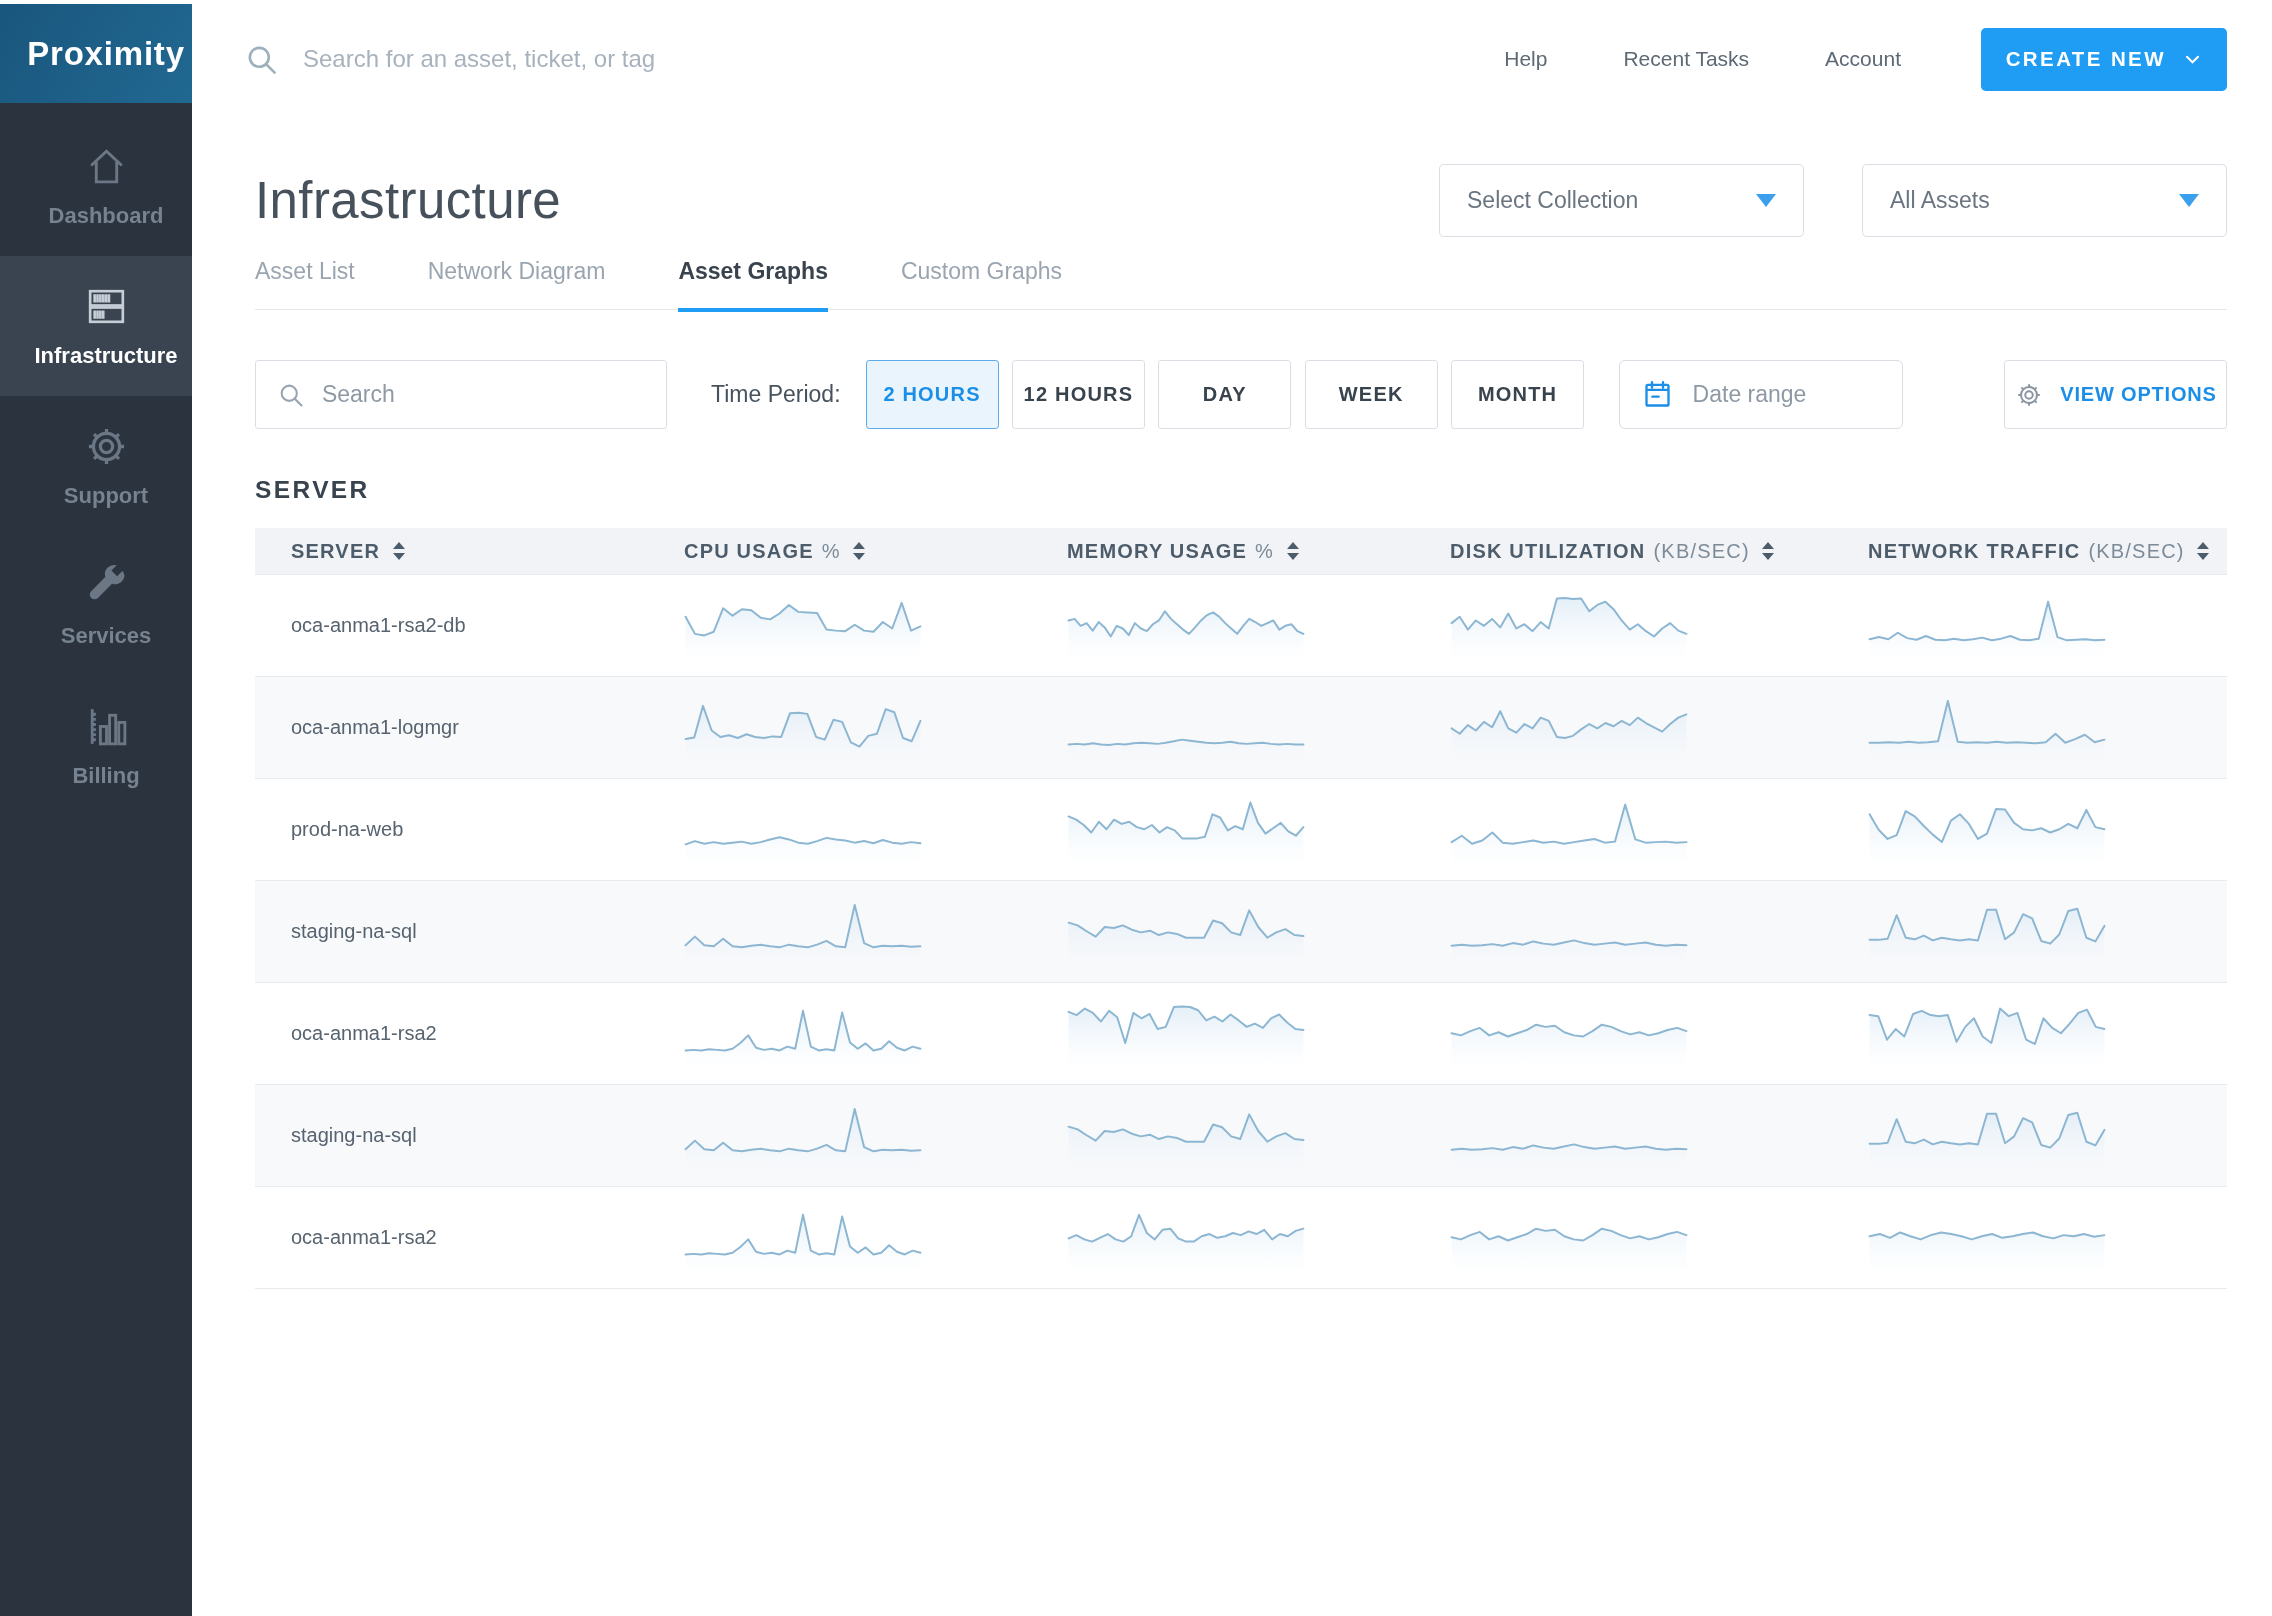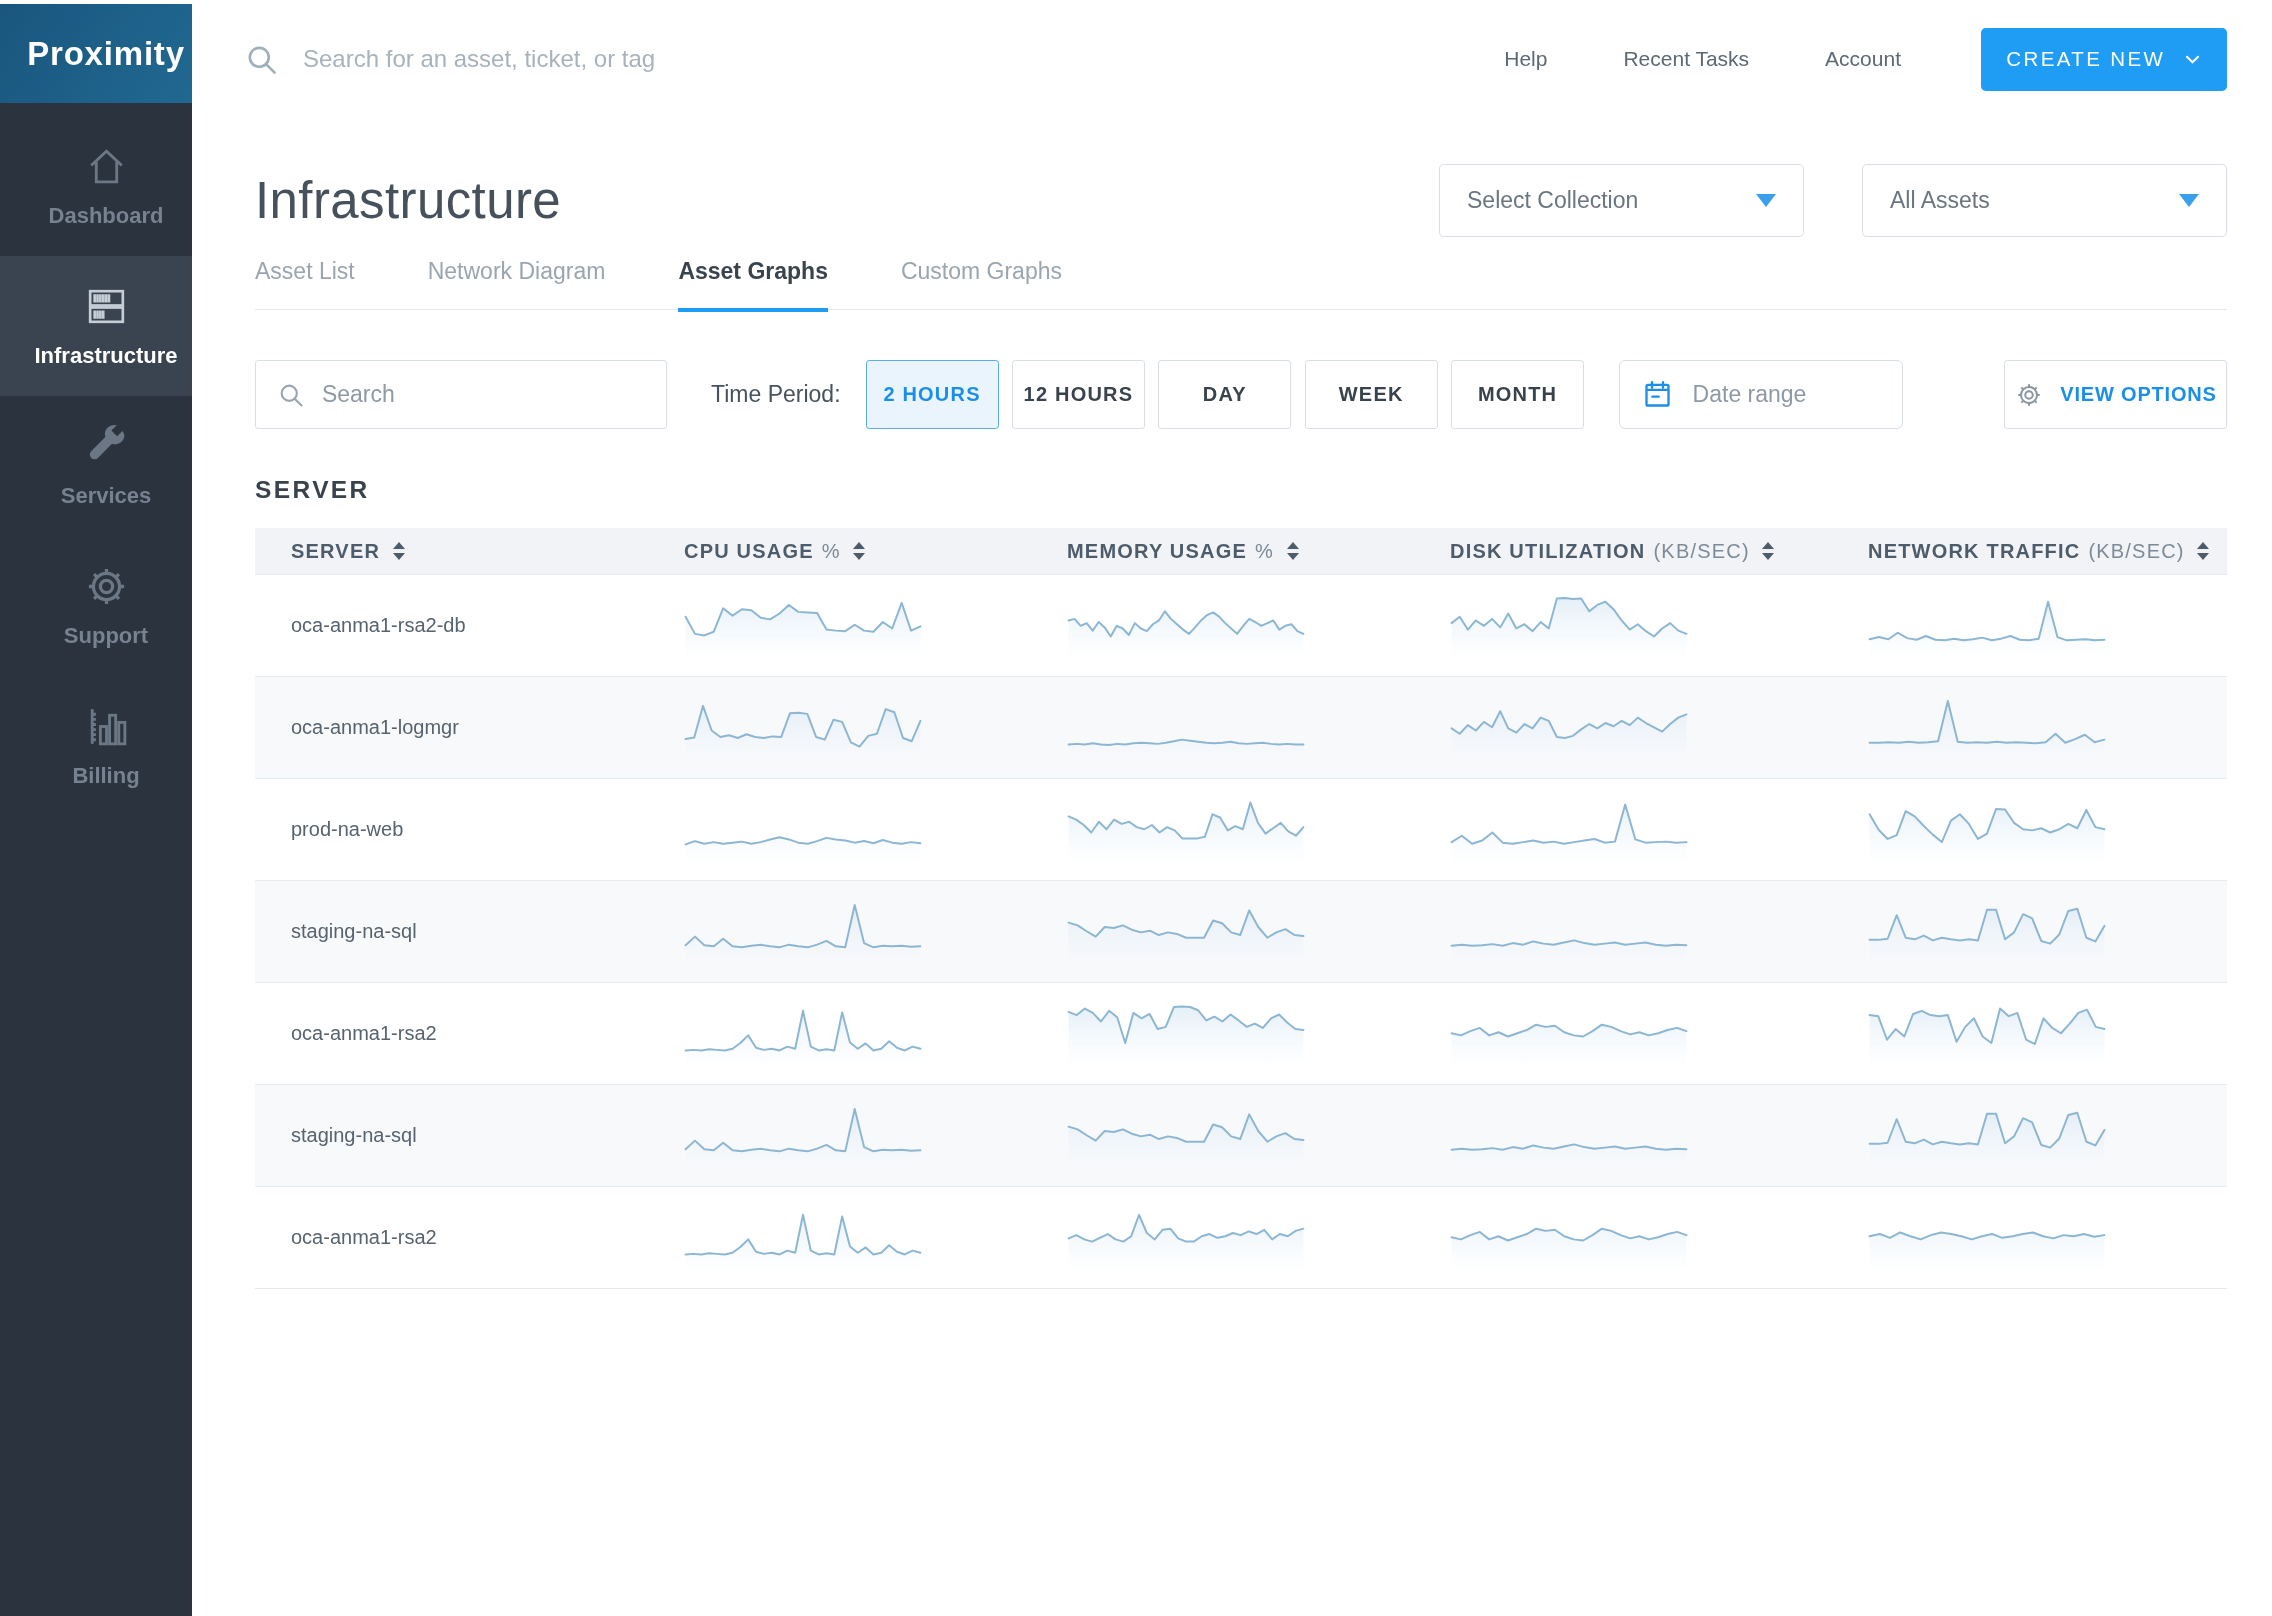--- a/index.html
+++ b/index.html
@@ -34,21 +34,21 @@
   
   .topbar{position:absolute;left:192px;top:0;width:2081px;height:119px;background:#fff;
     border-bottom:1.6px solid #e6e9ec;display:flex;align-items:center;padding-left:52px;}
   .topbar .search-icon svg{width:35px;height:35px;color:#9fb0bd;display:block;}
   .topbar input{border:none;outline:none;font-size:24px;color:#41505e;margin-left:24px;flex:0 1 1026px;
     font-family:inherit;}
   .topbar input::placeholder{color:#a8b2bd;}
   .top-links{margin-left:auto;display:flex;gap:76px;margin-right:80px;}
   .top-links span{font-size:21px;color:#5d6974;cursor:pointer;}
   .create-btn{width:246px;height:63px;margin-right:46px;background:var(--accent-bright);border:none;
-    border-radius:4.7px;color:#fff;font-size:20.5px;font-weight:normal;letter-spacing:2.4px;
+    border-radius:4.7px;color:#fff;font-size:20.5px;font-weight:bold;letter-spacing:2.4px;
     display:flex;align-items:center;justify-content:center;gap:17.4px;cursor:pointer;font-family:inherit;}
   .create-btn svg{width:19px;height:19px;}
 
   
   .main{position:absolute;left:192px;top:99px;width:2081px;height:1517px;background:#fff;
     padding:0 46px 0 63px;}
   .page-head{display:flex;align-items:center;margin-top:65px;}
   .page-title{flex:1;font-size:51px;color:#46515c;font-weight:400;letter-spacing:0.4px;}
   .dropdown{width:365px;height:73px;border:1.6px solid var(--border);border-radius:4.7px;background:#fff;
     display:flex;align-items:center;padding:0 27px;cursor:pointer;}
@@ -130,32 +130,32 @@
     </div>
     <div class="nav-item active">
       <svg viewBox="0 0 24 24" fill="none" stroke="currentColor" stroke-width="1.3">
         <rect x="4" y="4.5" width="16" height="7"></rect>
           <rect x="4" y="12.5" width="16" height="7"></rect>
         <path d="M6.2 6v4M7.6 6v4M9 6v4M10.4 6v4M11.8 6v4M13.2 6v4M6.2 14v4M7.6 14v4M9 14v4M10.4 14v4"></path>
       </svg>
       <span class="nav-label">Infrastructure</span>
     </div>
     <div class="nav-item">
+      <svg viewBox="0 0 24 24" fill="none" stroke="currentColor" stroke-width="1.6">
+        <circle cx="12" cy="12" r="3"></circle>
+          <circle cx="12" cy="12" r="6.4"></circle>
+        <path d="M12 3.4v2.2M12 18.4v2.2M3.4 12h2.2M18.4 12h2.2M5.9 5.9l1.6 1.6M16.5 16.5l1.6 1.6M18.1 5.9l-1.6 1.6M7.5 16.5l-1.6 1.6"></path>
+      </svg>
+      <span class="nav-label">Support</span>
+    </div>
+    <div class="nav-item">
       <svg viewBox="0 0 24 24" fill="currentColor">
           <path d="M20.8 6.3a4.6 4.6 0 0 1-6.1 4.4l-6.9 6.9a2.3 2.3 0 1 1-3.3-3.3l6.9-6.9A4.6 4.6 0 0 1 17 1.6l-2.6 2.6 2.8 2.8 2.6-2.6c.6.8 1 1.7 1 2.9z"></path>
         </svg>
       <span class="nav-label">Services</span>
-    </div>
-    <div class="nav-item">
-      <svg viewBox="0 0 24 24" fill="none" stroke="currentColor" stroke-width="1.6">
-        <circle cx="12" cy="12" r="3"></circle>
-          <circle cx="12" cy="12" r="6.4"></circle>
-        <path d="M12 3.4v2.2M12 18.4v2.2M3.4 12h2.2M18.4 12h2.2M5.9 5.9l1.6 1.6M16.5 16.5l1.6 1.6M18.1 5.9l-1.6 1.6M7.5 16.5l-1.6 1.6"></path>
-      </svg>
-      <span class="nav-label">Support</span>
     </div>
     <div class="nav-item">
       <svg viewBox="0 0 24 24" fill="none" stroke="currentColor" stroke-width="1.4">
         <path d="M5 3.5v17"></path>
           <path d="M5 6h1.8M5 8.5h1.8M5 11h1.8M5 13.5h1.8M5 16h1.8M5 18.5h1.8"></path>
         <rect x="9" y="12" width="3" height="8.5"></rect>
           <rect x="13.5" y="6.5" width="3" height="14"></rect>
           <rect x="18" y="10" width="3" height="10.5"></rect>
       </svg>
       <span class="nav-label">Billing</span>

